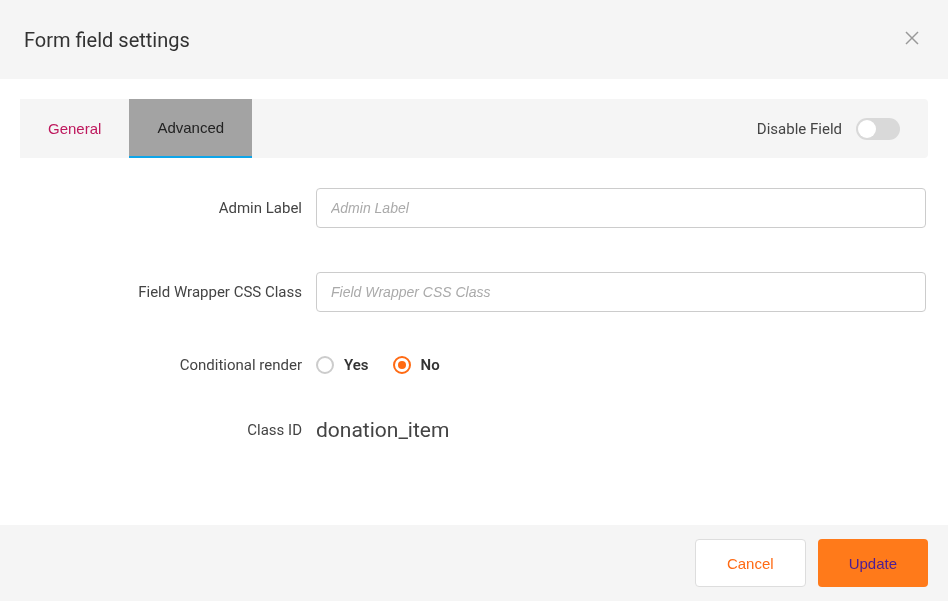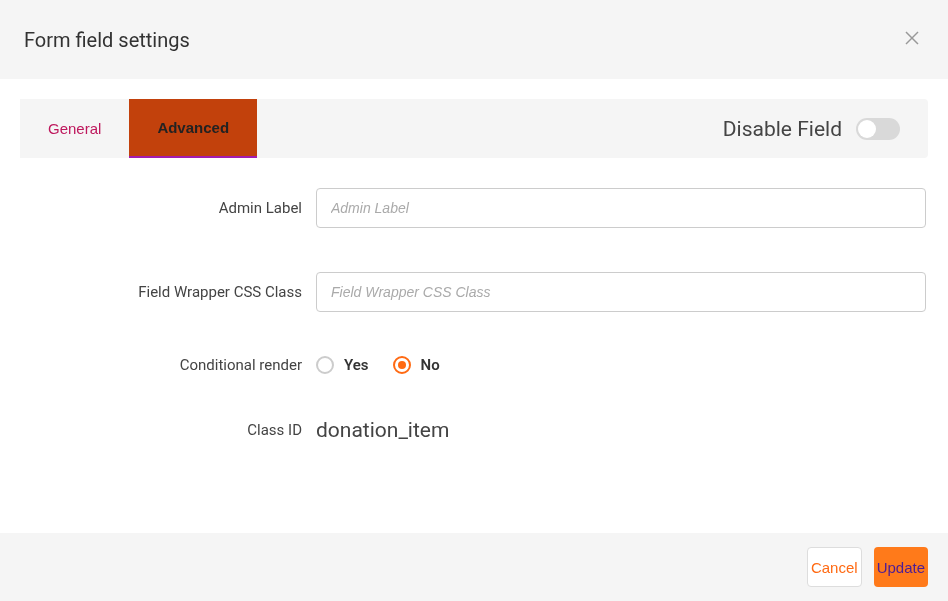--- a/index.html
+++ b/index.html
@@ -62,33 +62,33 @@
     .tab {
       padding: 20px 28px;
       font-size: 15px;
       color: #be185d;
       cursor: pointer;
       background: #f5f5f5;
       border: none;
       position: relative;
     }
     .tab.active {
-      background: #c2410c;
+      background: #a3a3a3;
       color: #222;
-      font-weight: 700;
-      border-bottom: 2px solid #a21caf;
+      font-weight: 400;
+      border-bottom: 2px solid #0ea5e9;
     }
     .disable-field {
       display: flex;
       align-items: center;
       gap: 14px;
       padding-right: 28px;
     }
     .disable-label {
-      font-size: 21px;
+      font-size: 15px;
       color: #444;
     }
     .toggle {
       width: 44px;
       height: 22px;
       background: #d9d9d9;
       border-radius: 11px;
       position: relative;
       cursor: pointer;
     }
@@ -175,22 +175,22 @@
       color: #444;
     }
     .modal-footer {
       background: #f5f5f5;
       padding: 14px 20px;
       display: flex;
       justify-content: flex-end;
       gap: 12px;
     }
     .btn {
-      height: 40px;
-      padding: 0 3px;
+      height: 48px;
+      padding: 0 31px;
       border-radius: 4px;
       font-size: 15px;
       cursor: pointer;
       border: none;
     }
     .btn-cancel {
       background: #ffffff;
       border: 1px solid #ddd;
       color: #ff6a13;
     }

